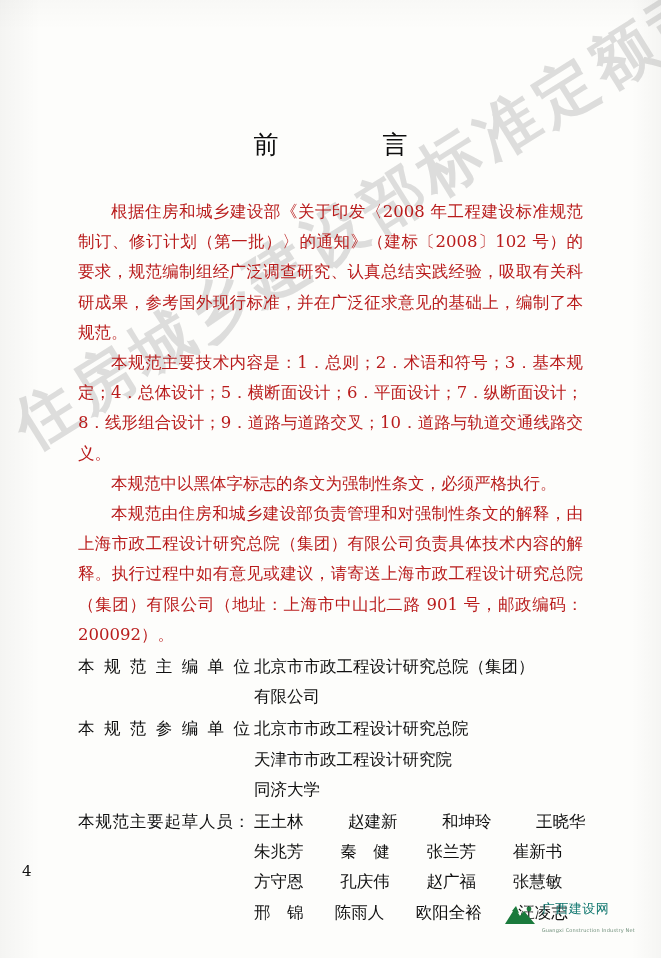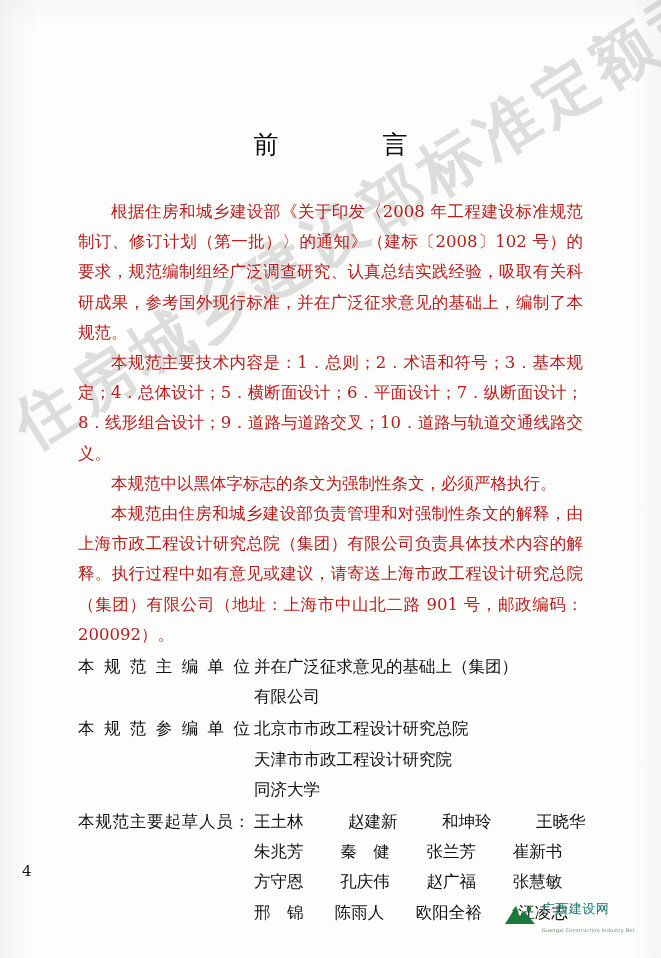--- a/index.html
+++ b/index.html
@@ -169,21 +169,21 @@
     <div class="body-text">
       <p class="para">根据住房和城乡建设部《关于印发〈2008 年工程建设标准规范制订、修订计划（第一批）〉的通知》（建标〔2008〕102 号）的要求，规范编制组经广泛调查研究、认真总结实践经验，吸取有关科研成果，参考国外现行标准，并在广泛征求意见的基础上，编制了本规范。</p>
       <p class="para">本规范主要技术内容是：1．总则；2．术语和符号；3．基本规定；4．总体设计；5．横断面设计；6．平面设计；7．纵断面设计；8．线形组合设计；9．道路与道路交叉；10．道路与轨道交通线路交义。</p>
       <p class="para">本规范中以黑体字标志的条文为强制性条文，必须严格执行。</p>
       <p class="para">本规范由住房和城乡建设部负责管理和对强制性条文的解释，由上海市政工程设计研究总院（集团）有限公司负责具体技术内容的解释。执行过程中如有意见或建议，请寄送上海市政工程设计研究总院（集团）有限公司（地址：上海市中山北二路 901 号，邮政编码：200092）。</p>
     </div>
 
     <div class="unit-block">
       <div class="unit-row">
         <span class="unit-label">本规范主编单位</span>
-        <span class="unit-value">并在广泛征求意见的基础上（集团）</span>
+        <span class="unit-value">北京市市政工程设计研究总院（集团）</span>
       </div>
       <div class="unit-cont">有限公司</div>
     </div>
 
     <div class="unit-block">
       <div class="unit-row">
         <span class="unit-label">本规范参编单位</span>
         <span class="unit-value">北京市市政工程设计研究总院</span>
       </div>
       <div class="unit-cont">天津市市政工程设计研究院</div>

